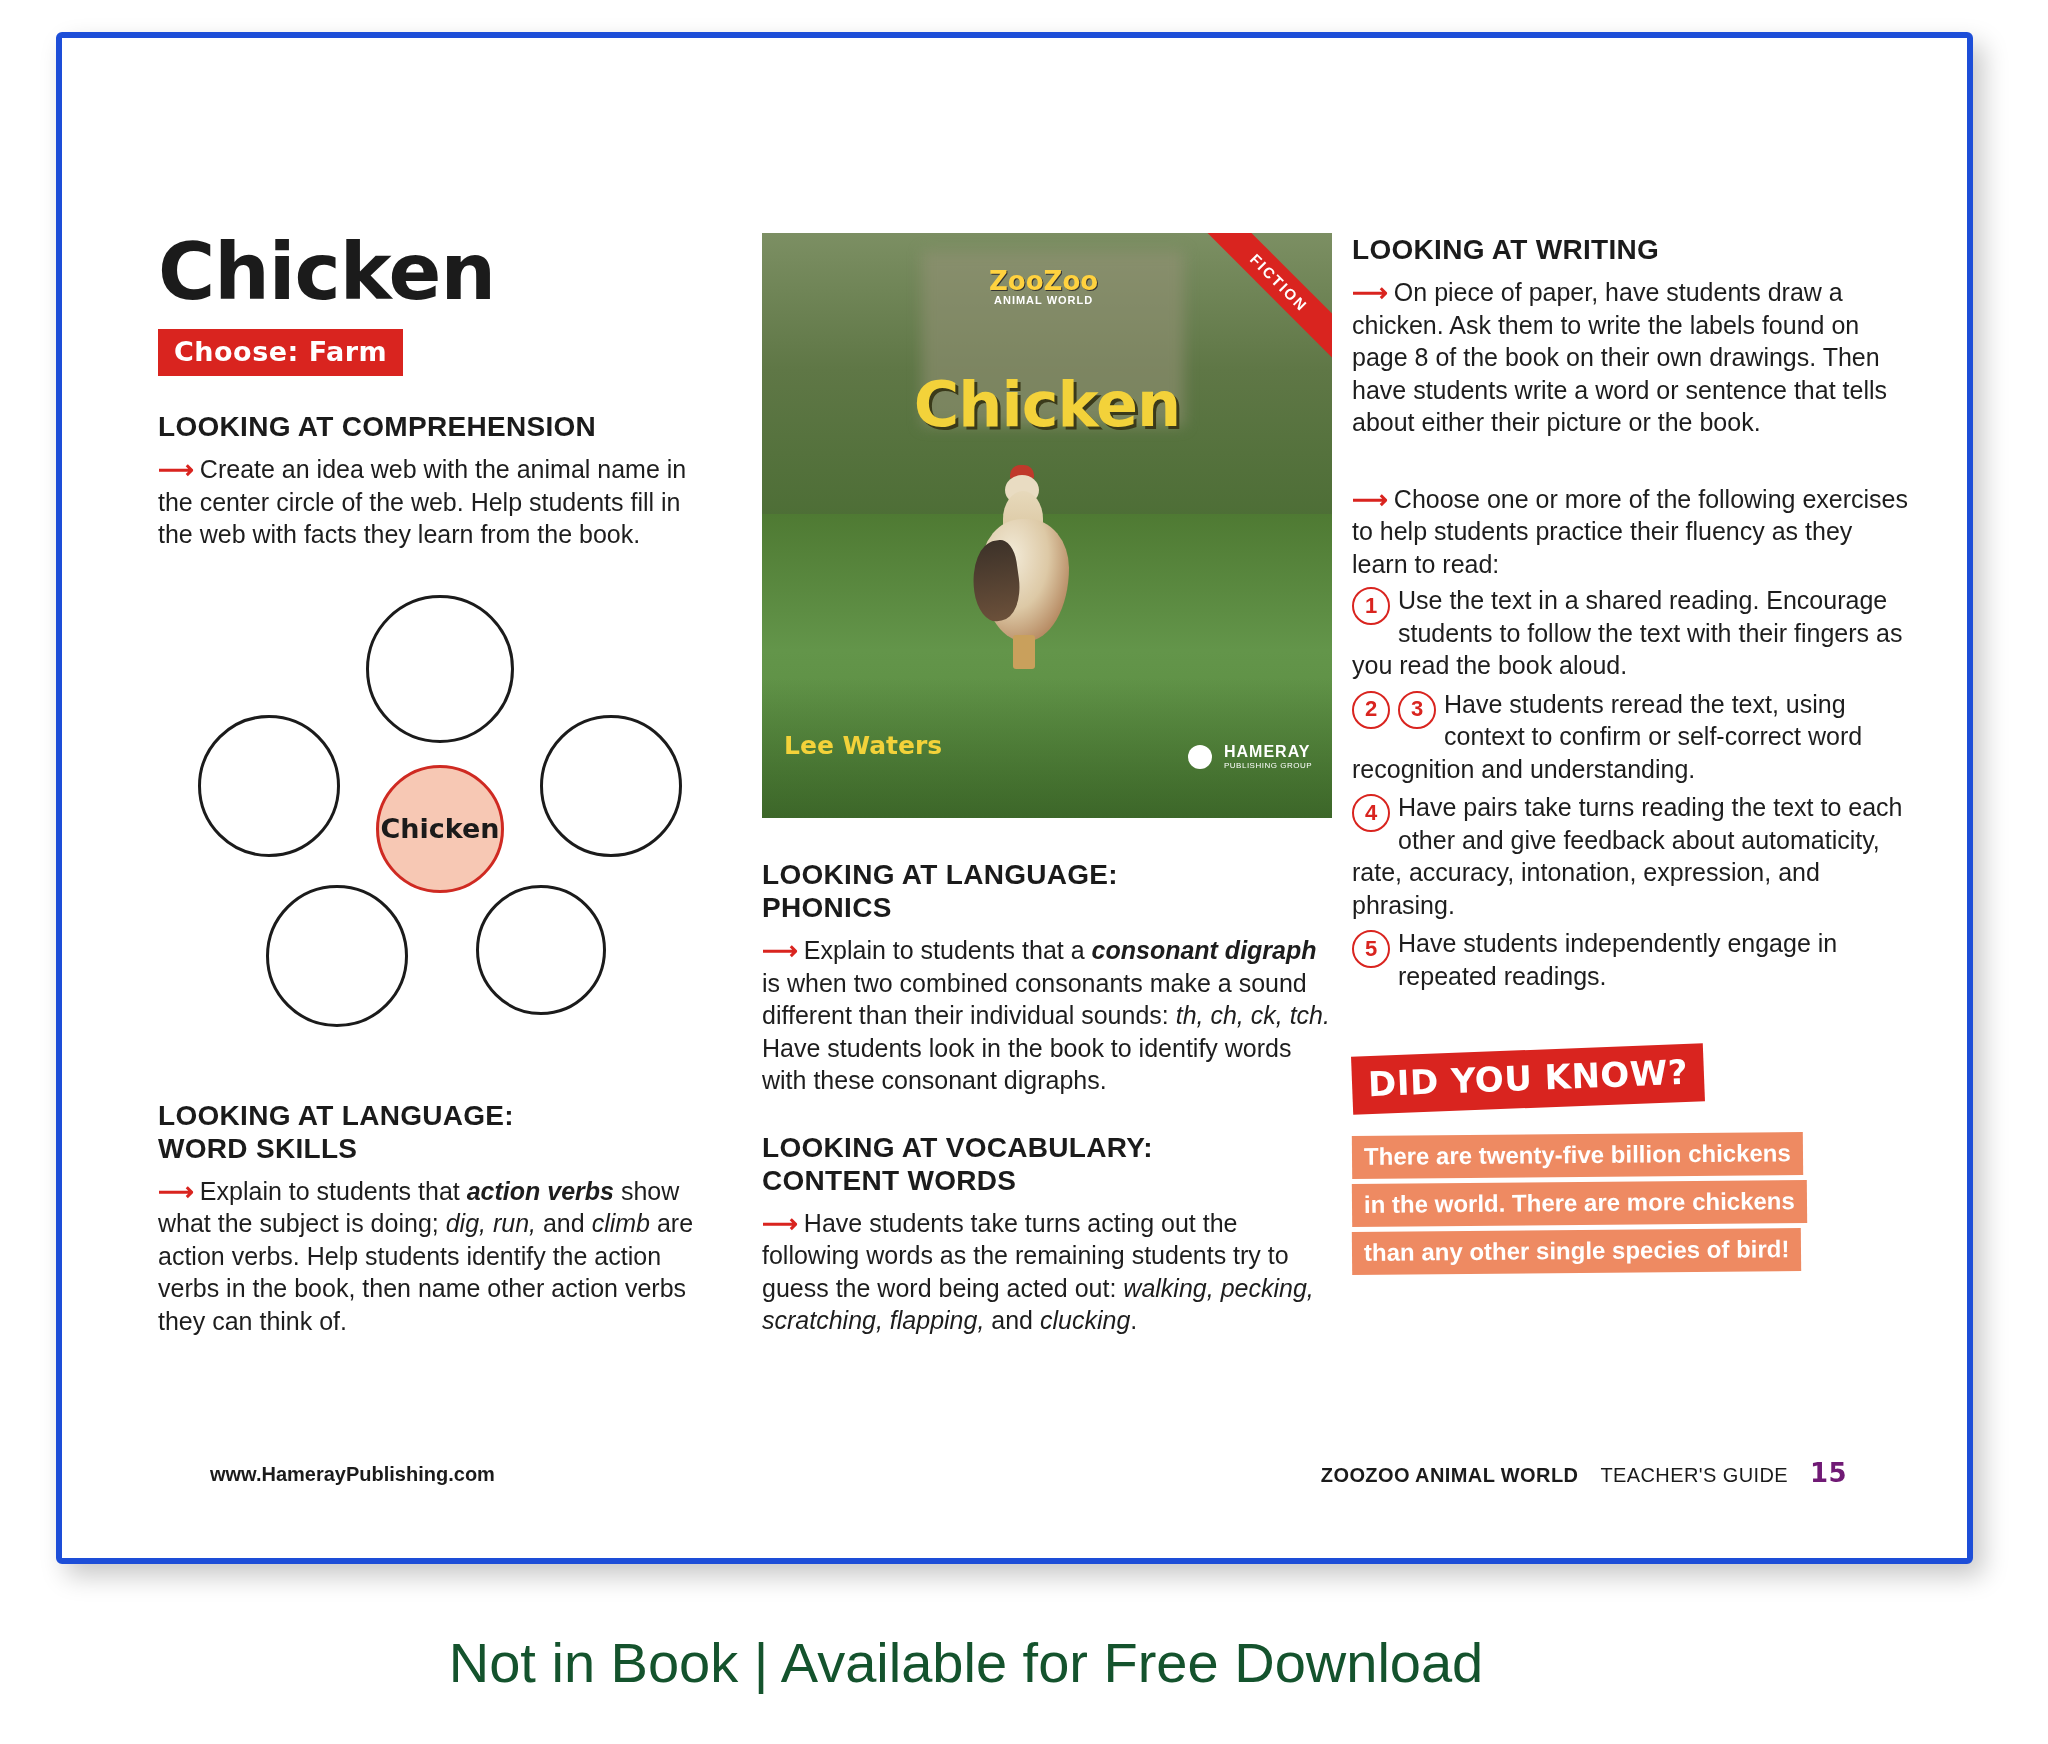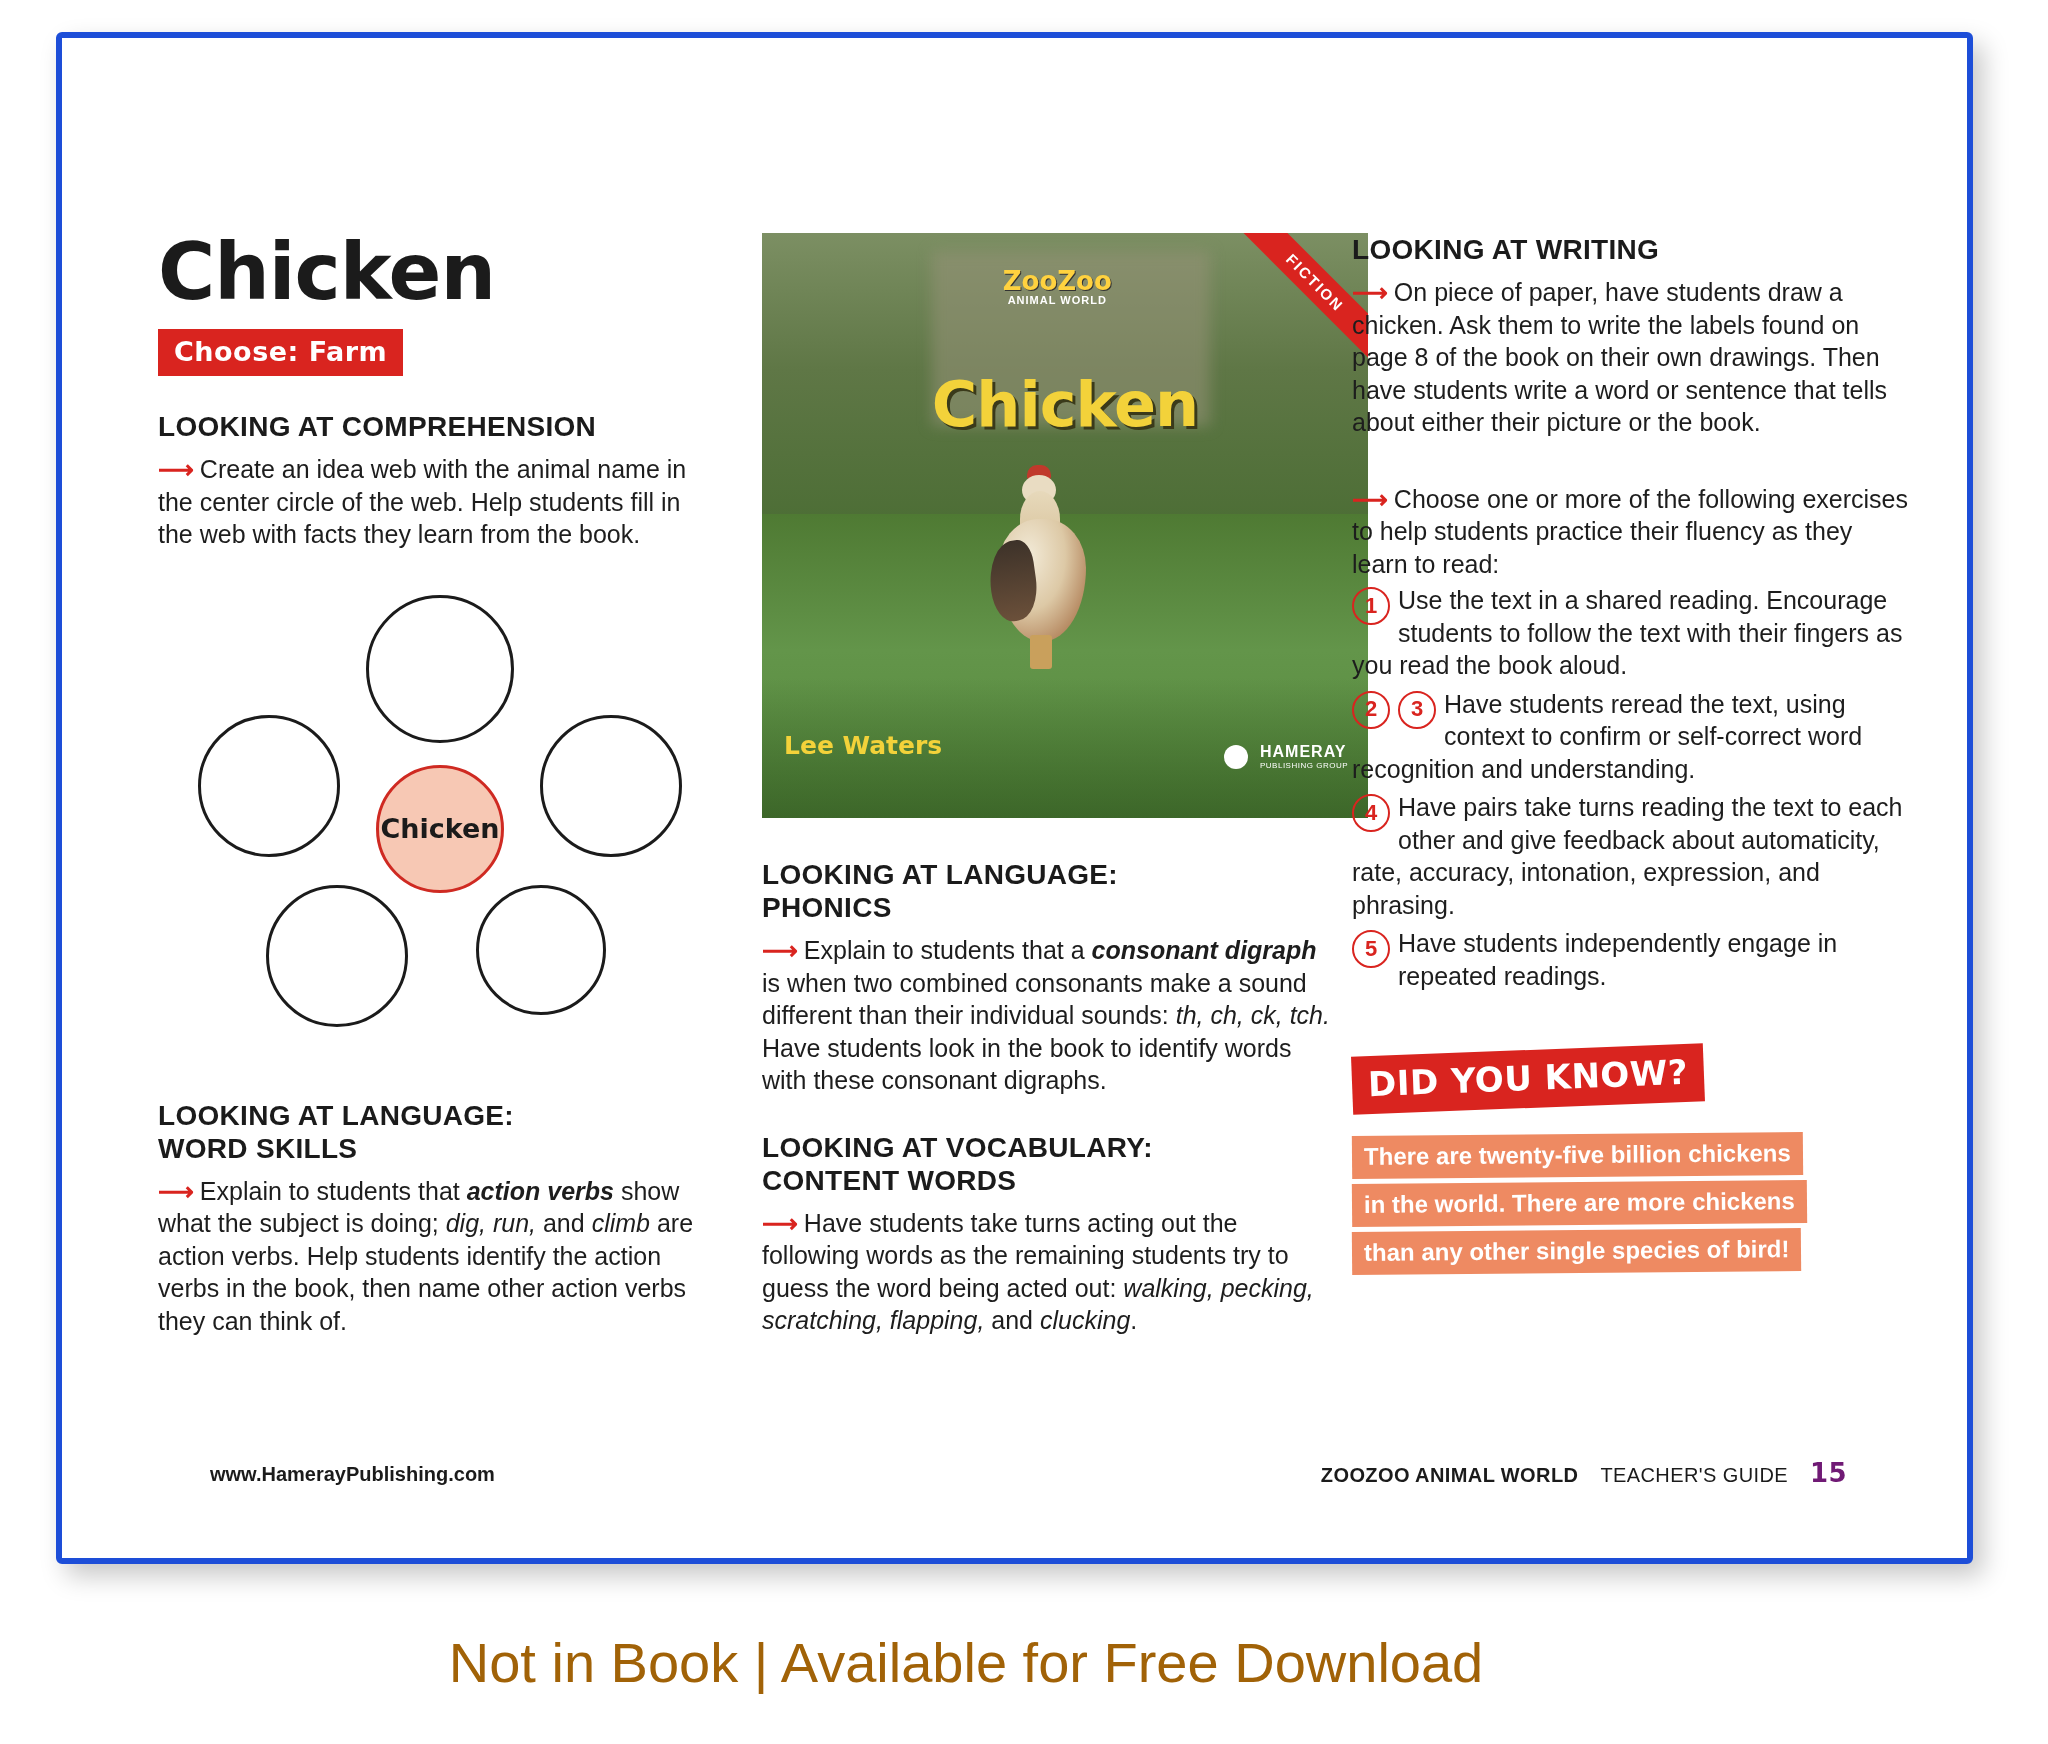--- a/index.html
+++ b/index.html
@@ -27,21 +27,21 @@
     border-radius: 6px;
     box-shadow: 10px 12px 26px rgba(0,0,0,0.22);
   }
   .caption {
     position: absolute;
     left: 0;
     top: 1630px;
     width: 1932px;
     text-align: center;
     font-size: 56px;
-    color: #a16207;
+    color: #14532d;
     font-family: "Liberation Sans", sans-serif;
   }
 
   
   .col {
     position: absolute;
     top: 0;
   }
   .col-left   { left: 96px;  width: 560px; top: 195px; }
   .col-mid    { left: 700px; width: 570px; top: 195px; }
@@ -116,21 +116,20 @@
     color: #1b1b1b;
   }
 
   
   .cover {
     position: relative;
     width: 570px;
     height: 585px;
     overflow: hidden;
     background: linear-gradient(#6c8f4f, #4e7a36);
-    padding-left: 36px;
   }
   .cover .sky {
     position: absolute; left:0; top:0; width:100%; height:52%;
     background: linear-gradient(#7c8f63 0%, #5f7746 45%, #4b6d34 100%);
   }
   .cover .blur-house {
     position: absolute; left: 28%; top: 3%; width: 46%; height: 30%;
     background: rgba(150,145,120,0.55);
     filter: blur(7px);
   }

